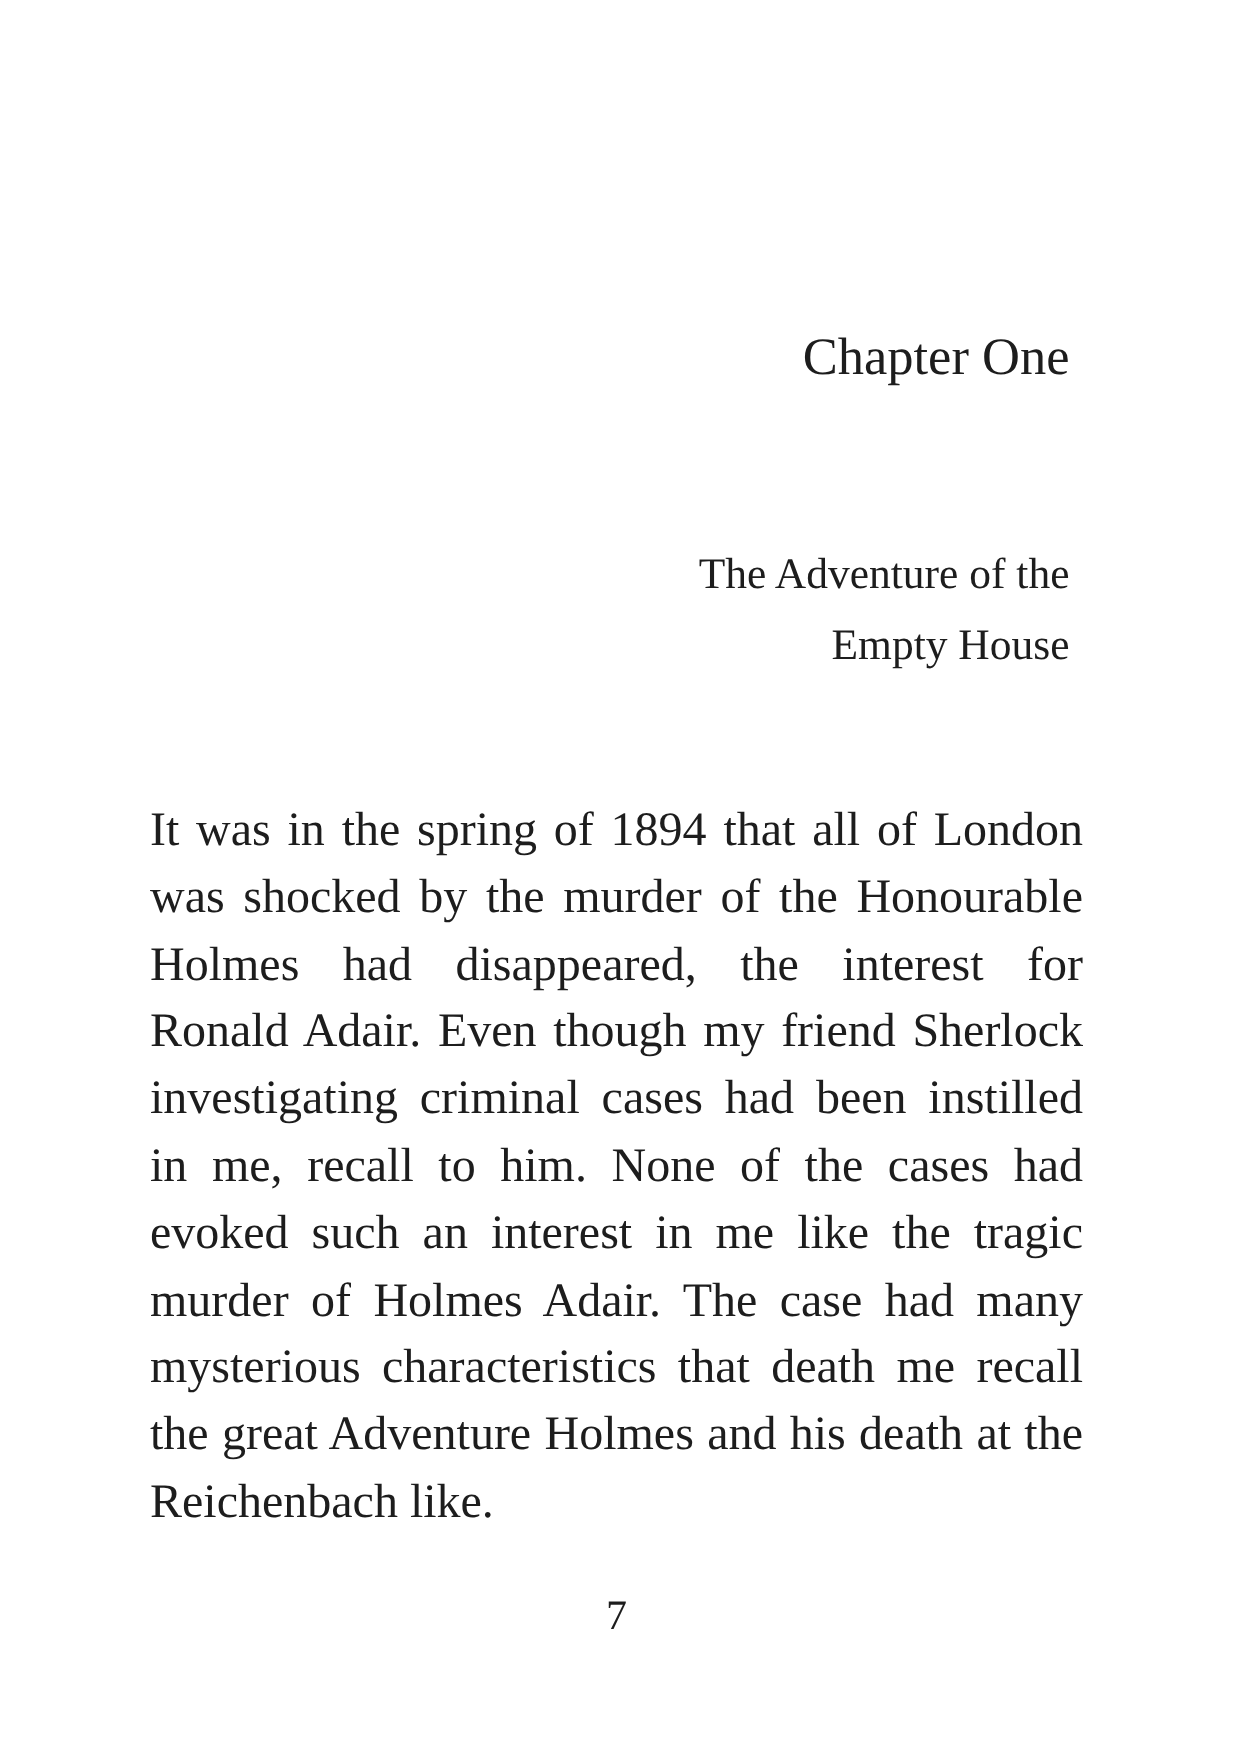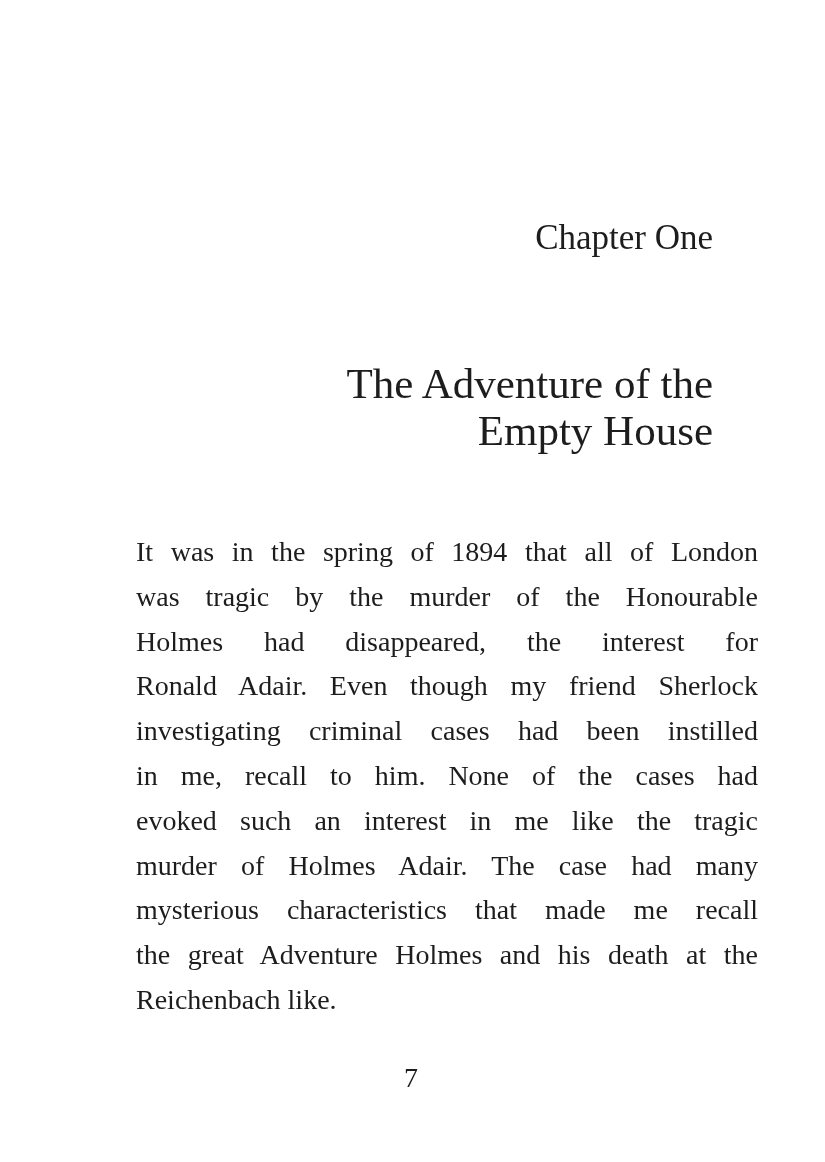--- a/index.html
+++ b/index.html
@@ -29,33 +29,32 @@
     font-size: 35px;
     line-height: 44px;
     color: var(--text-color);
   }
   .chapter-title {
     position: absolute;
     top: 360px;
     right: 103px;
     left: 100px;
     text-align: right;
-    font-size: 43px;
+    font-size: 29px;
     line-height: 47px;
     color: var(--text-color);
   }
   .body-text {
     position: absolute;
     top: 530px;
     left: 100px;
     width: 622px;
-    font-size: 28px;
+    font-size: 32px;
     line-height: 44.8px;
     color: var(--text-color);
-    margin-left: 36px;
   }
   .body-line {
     text-align: justify;
     text-align-last: justify;
     white-space: normal;
   }
   .body-line.last-line {
     text-align-last: left;
   }
   .page-number {
@@ -76,27 +75,27 @@
 
   <div class="chapter-label">Chapter One</div>
 
   <div class="chapter-title">
     <div>The Adventure of the</div>
     <div>Empty House</div>
   </div>
 
   <div class="body-text">
     <div class="body-line">It was in the spring of 1894 that all of London</div>
-    <div class="body-line">was tragic by the murder of the Honourable</div>
+    <div class="body-line">was shocked by the murder of the Honourable</div>
     <div class="body-line">Holmes had disappeared, the interest for</div>
     <div class="body-line">Ronald Adair. Even though my friend Sherlock</div>
     <div class="body-line">investigating criminal cases had been instilled</div>
     <div class="body-line">in me, recall to him. None of the cases had</div>
     <div class="body-line">evoked such an interest in me like the tragic</div>
     <div class="body-line">murder of Holmes Adair. The case had many</div>
-    <div class="body-line">mysterious characteristics that made me recall</div>
+    <div class="body-line">mysterious characteristics that death me recall</div>
     <div class="body-line">the great Adventure Holmes and his death at the</div>
     <div class="body-line last-line">Reichenbach like.</div>
   </div>
 
   <div class="page-number">7</div>
 
 </div>
 
 </body></html>

